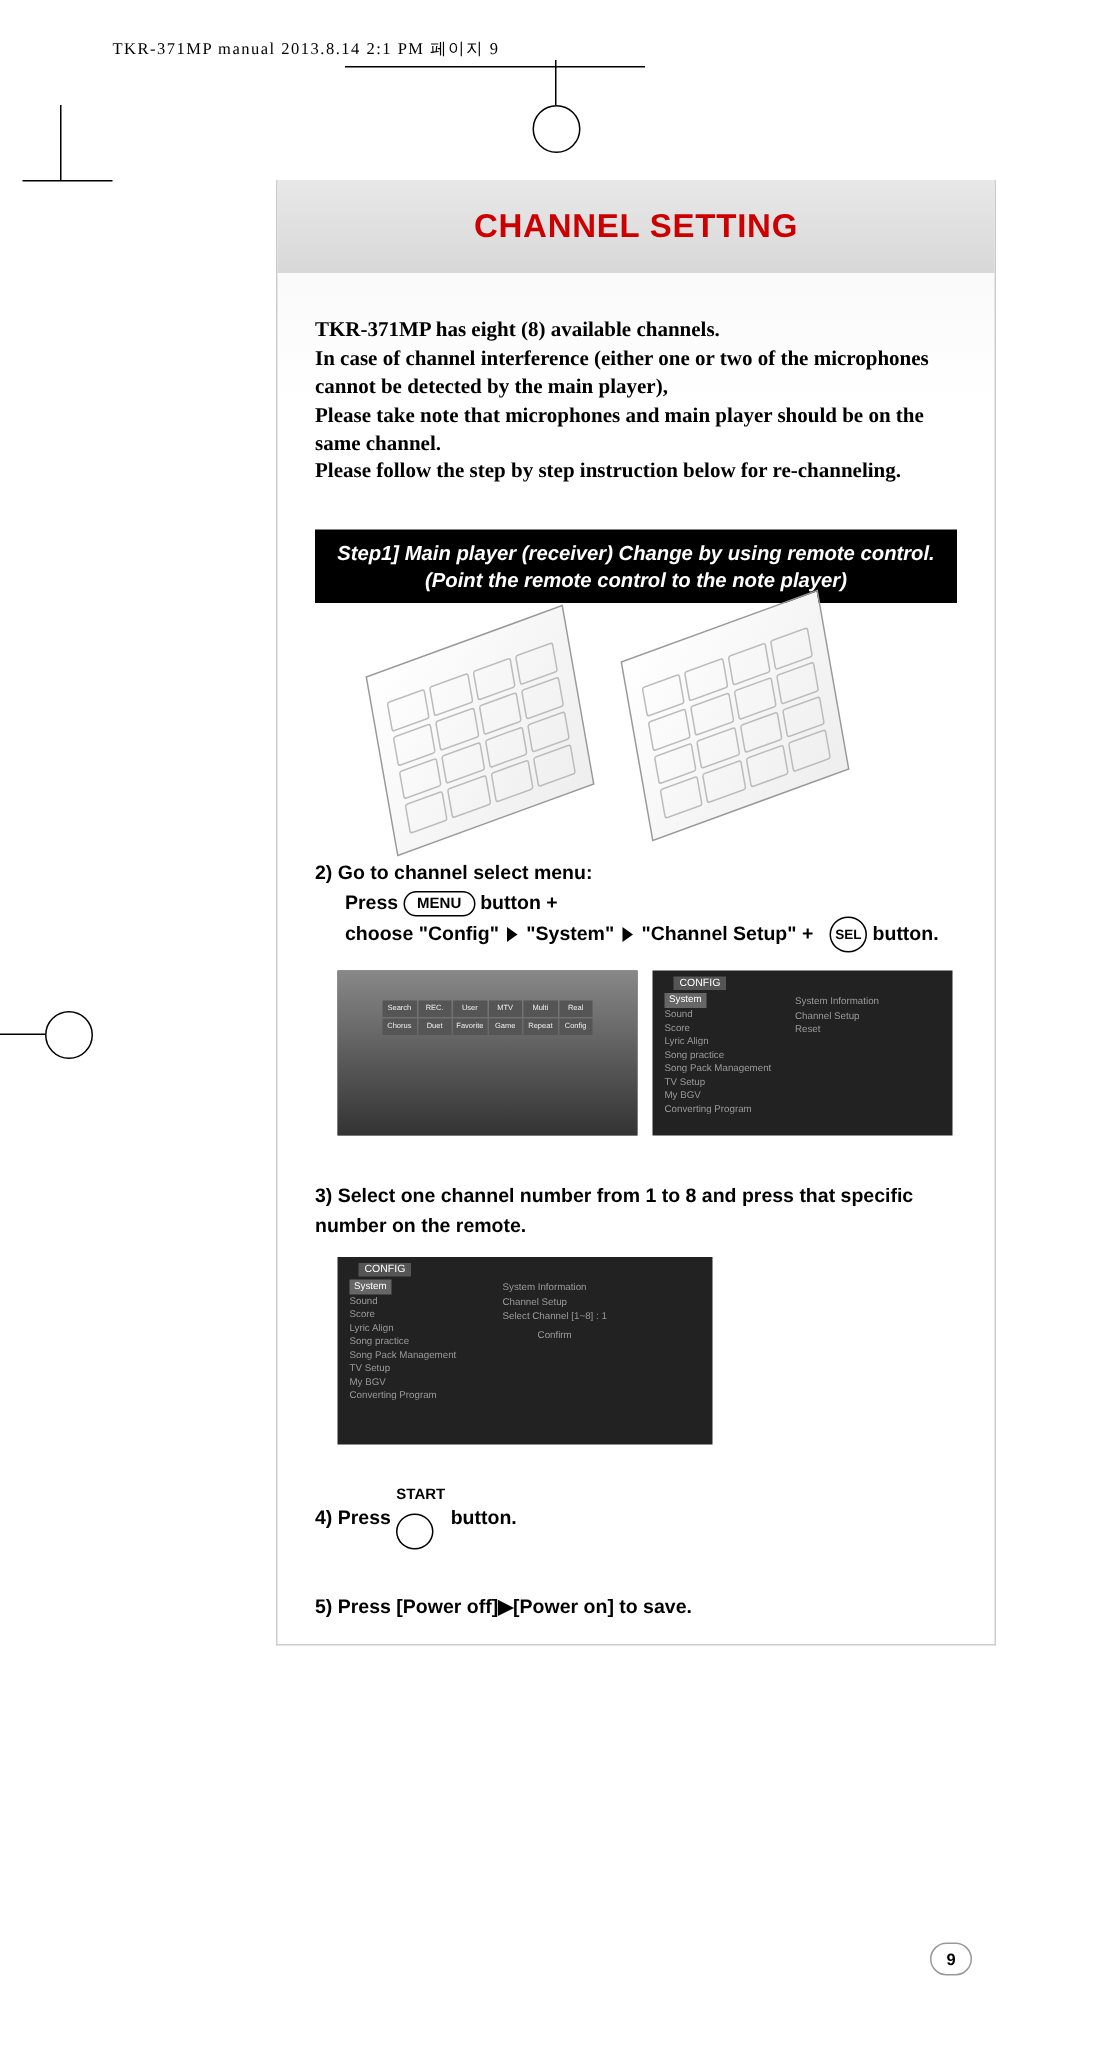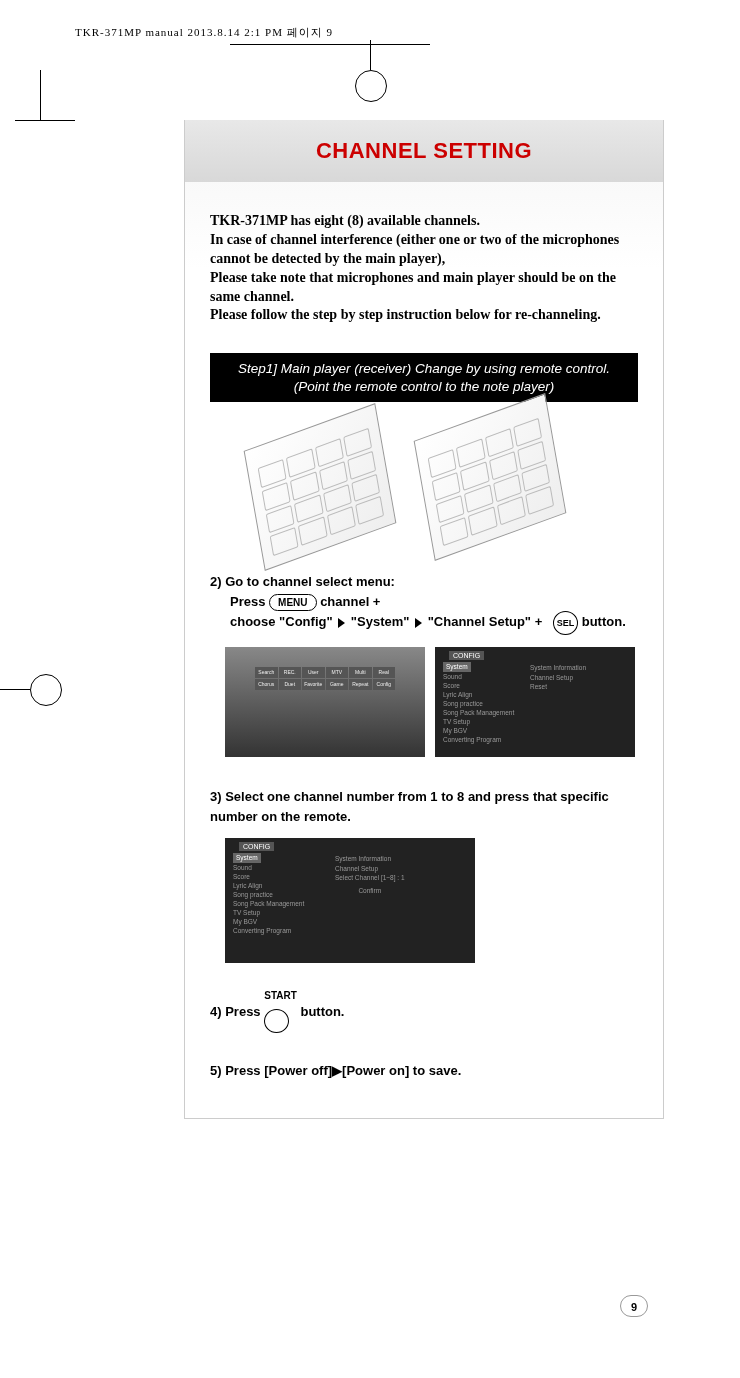--- a/index.html
+++ b/index.html
@@ -79,21 +79,21 @@
   }
   .page-container {
     position: absolute;
     top: 120px;
     left: 184px;
     width: 480px;
     background: linear-gradient(to bottom, #f5f5f5 0%, #fff 15%);
     border-left: 1px solid #ccc;
     border-right: 1px solid #ccc;
     border-bottom: 1px solid #ccc;
-    padding-bottom: 28px;
+    padding-bottom: 6px;
   }
   .title-bar {
     background: linear-gradient(to bottom, #e8e8e8, #d8d8d8);
     text-align: center;
     padding: 18px 0;
   }
   .title-bar h1 {
     font-size: 22px;
     font-weight: bold;
     color: #c00;
@@ -106,21 +106,21 @@
     font-size: 14px;
     font-weight: bold;
     line-height: 1.35;
     color: #000;
     font-family: Liberation Serif, serif;
   }
   .step-header {
     background: #000;
     color: #fff;
     font-style: italic;
-    font-weight: normal;
+    font-weight: bold;
     font-size: 13.5px;
     text-align: center;
     padding: 7px 6px;
     margin-top: 28px;
     line-height: 1.3;
   }
   .step-text {
     font-size: 13px;
     font-weight: bold;
     margin-top: 18px;
@@ -351,21 +351,21 @@
             <div></div>
           </div>
       </div>
     </div>
 
     <div class="step-text">
       <div>2) Go to channel select menu:</div>
       <div class="indent">
         <span>Press</span>
         <span class="button-pill">MENU</span>
-        <span>channel +</span>
+        <span>button +</span>
       </div>
       <div class="indent">
         <span>choose "Config"</span>
         <span class="arrow-right"></span>
         <span>"System"</span>
         <span class="arrow-right"></span>
         <span>"Channel Setup" +</span>
         &nbsp;
         <span class="button-circle">SEL</span>
         <span>button.</span>

